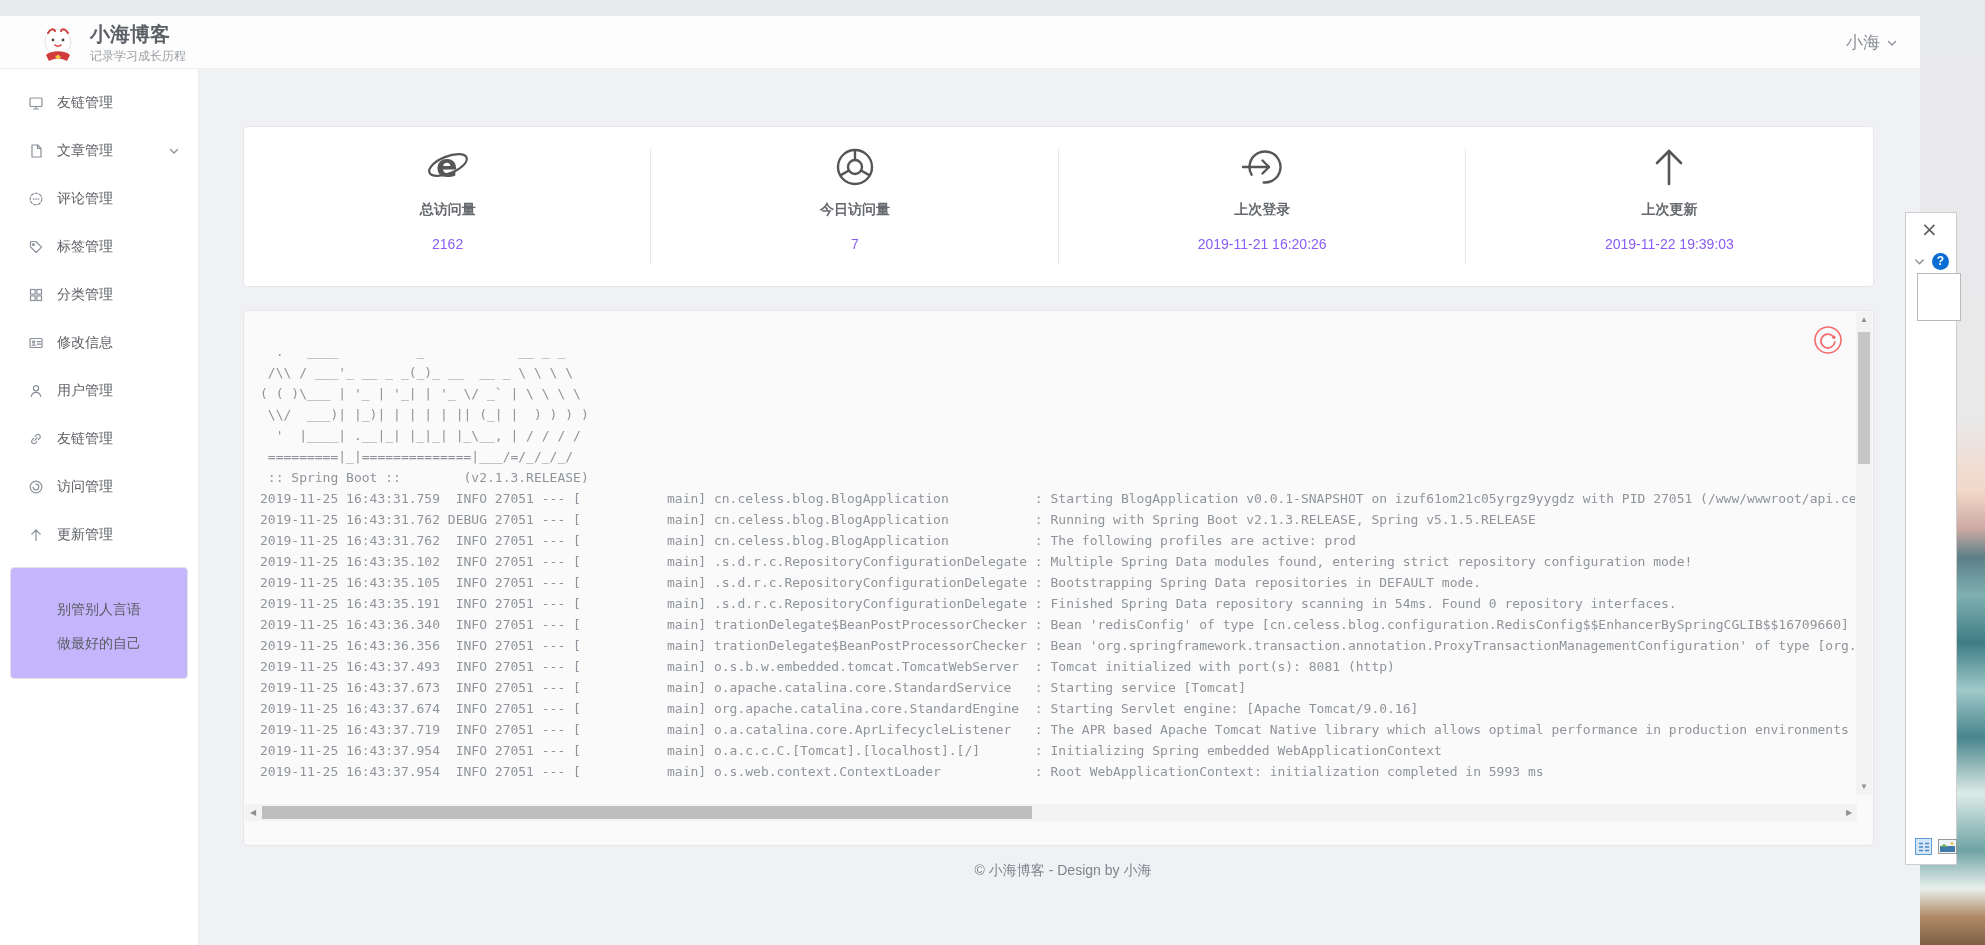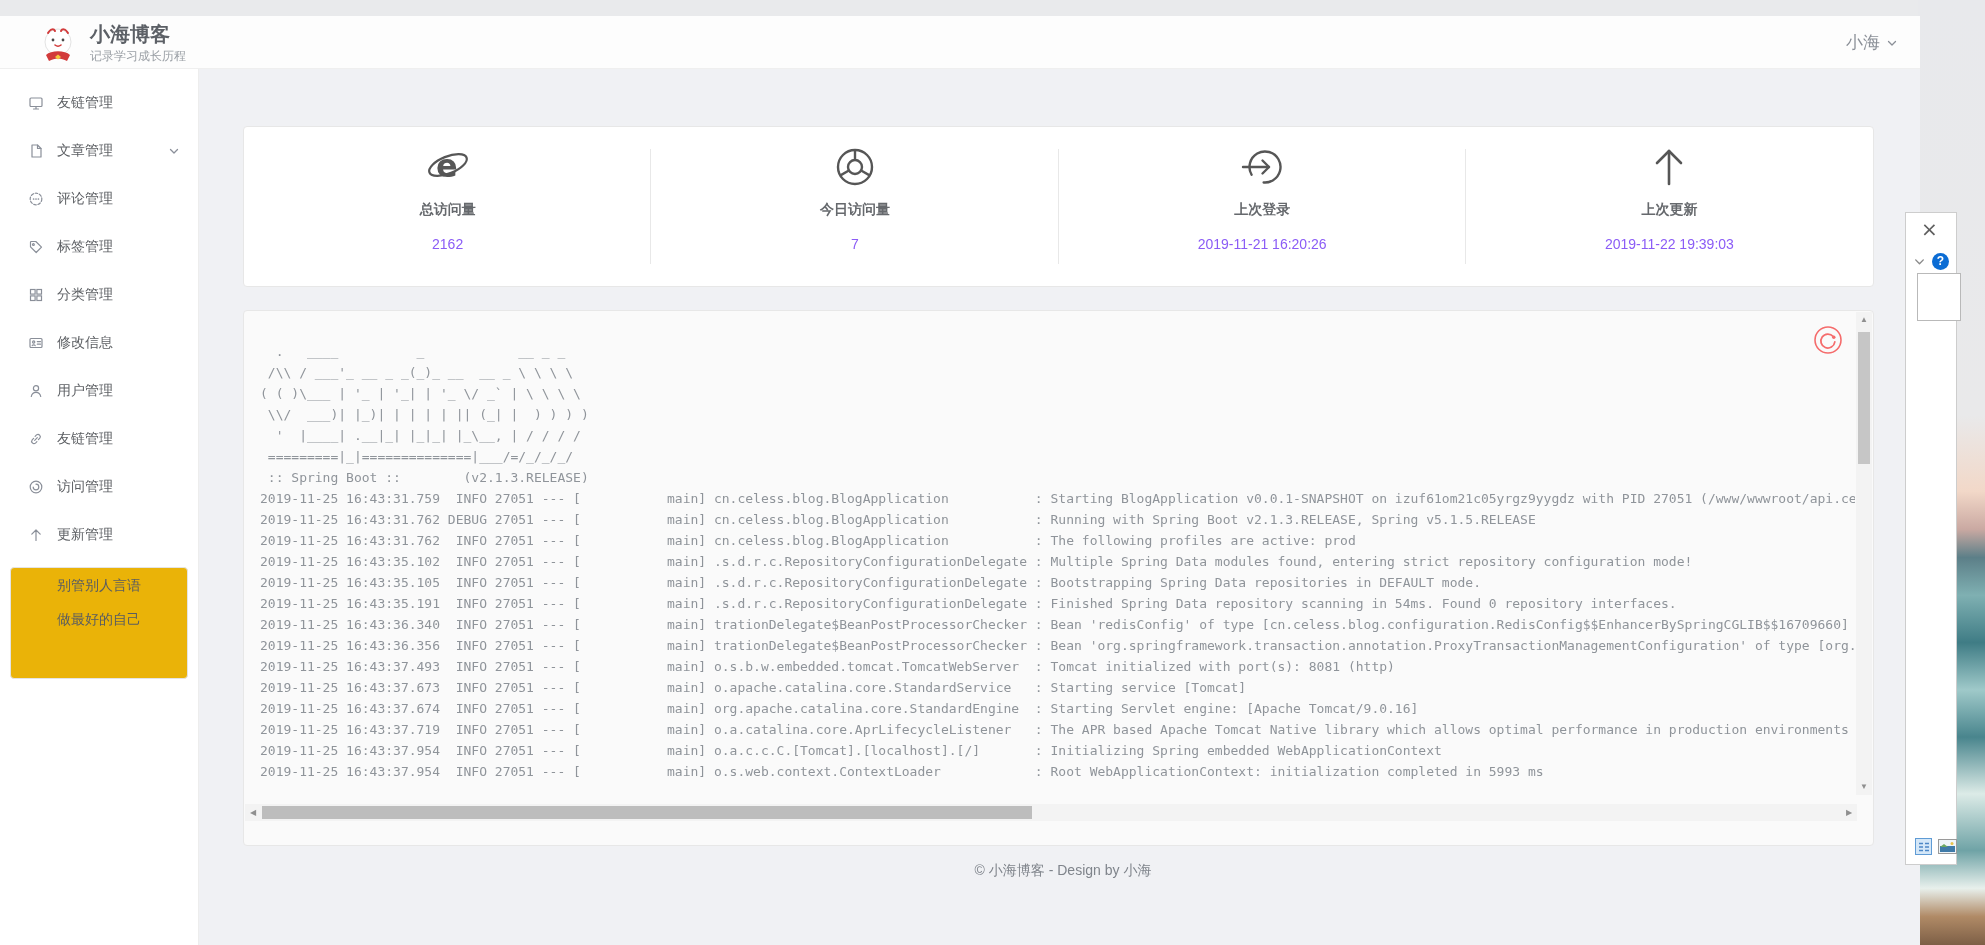--- a/index.html
+++ b/index.html
@@ -47,22 +47,22 @@
   .nav { padding-top:10px; }
   .nav-item {
     height:48px; display:flex; align-items:center; padding:0 18px 0 28px;
     cursor:pointer; position:relative;
   }
   .nav-item .icon { width:16px; height:16px; flex:0 0 16px; display:block; }
   .nav-item .label { margin-left:13px; font-size:14px; color:#5c5f63; }
   .nav-item .caret { margin-left:auto; }
   .quote-box {
     margin:8px 10px 0 10px; height:112px;
-    border:1px solid #e4e4e4; border-radius:4px; background:#eab308;
-    text-align:center; font-size:14px; color:#5a5d61;
+    border:1px solid #e4e4e4; border-radius:4px; background:#c4b5fd;
+    text-align:center; padding-top:24px; font-size:14px; color:#5a5d61;
   }
   .quote-box div { line-height:34px; }
 
   
   .stats-card {
     position:absolute; left:243px; top:110px; width:1631px; height:161px;
     background:#fff; border:1px solid #e7e7e7; border-radius:4px;
     display:flex;
   }
   .stat { flex:1 1 25%; position:relative; text-align:center; padding-top:18px; }

